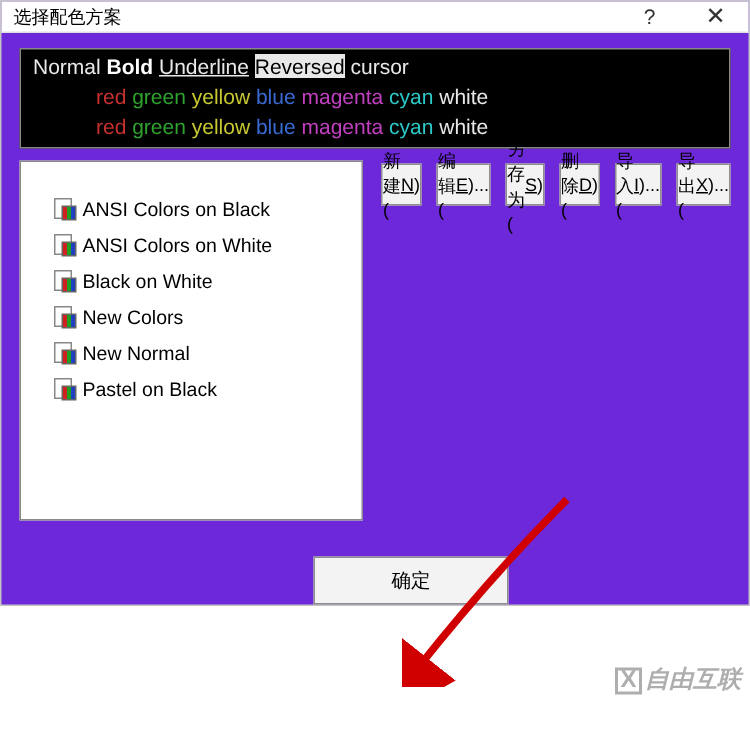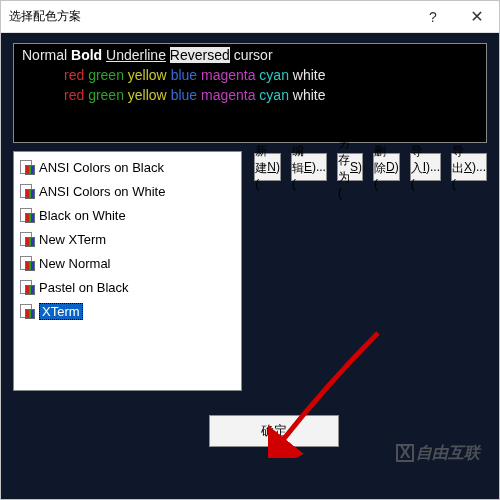--- a/index.html
+++ b/index.html
@@ -1,47 +1,47 @@
 <!DOCTYPE html>
 <html><head>
 <meta charset="utf-8">
 <style>
 * { margin: 0; padding: 0; box-sizing: border-box; font-family: "SimSun", "Microsoft YaHei", sans-serif; }
 body { background: #fff; width: 500px; height: 500px; overflow: hidden; position: relative; }
 
-.dialog { width: 500px; height: 500px; border: 1px solid #c4c4c4; background: #0f172a; display: flex; flex-direction: column; }
+.dialog { width: 500px; height: 404px; border: 1px solid #c4c4c4; background: #6d28d9; display: flex; flex-direction: column; }
 .titlebar { height: 32px; background: #fff; display: flex; align-items: center; padding-left: 8px; border-bottom: 1px solid #e0e0e0; }
 .titlebar-title { font-size: 12px; flex: 1; }
 .titlebar-btns { display: flex; height: 100%; }
 .tbbtn { width: 44px; display: flex; align-items: center; justify-content: center; font-family: Arial; font-size: 14px; color: #333; }
 .tbbtn.close { font-size: 16px; }
 
 .preview { margin: 10px 12px 0 12px; height: 100px; background: #000; border: 1px solid #888; padding: 1px 8px; font-family: "Courier New", monospace; font-size: 14px; line-height: 20px; overflow: hidden; }
 .pline { white-space: nowrap; }
 .t-white{color:#e8e8e8}.t-bold{color:#fff;font-weight:bold}.t-und{color:#e8e8e8;text-decoration:underline}
 .t-rev{color:#000;background:#e8e8e8}.t-cur{color:#e8e8e8}.t-cur::first-letter{background:#1e8c1e;color:#000}
 .t-red{color:#c83030}.t-grn{color:#2ea22e}.t-yel{color:#c8c830}.t-blu{color:#3a6ad4}.t-mag{color:#c040c0}.t-cya{color:#2cc8c8}
 
 .midrow { display: flex; margin: 8px 12px 0 12px; gap: 12px; }
-.listbox { width: 290px; height: 240px; background: #fff; border: 1px solid #888; overflow: auto; padding: 3px; }
+.listbox { width: 290px; height: 240px; background: #fff; border: 1px solid #888; overflow: auto; padding: 19px; }
 .li { display: flex; align-items: center; height: 24px; padding: 0 2px; font-size: 13px; font-family: "Segoe UI", Arial; color: #000; }
 .li .ic { width: 16px; height: 16px; margin-right: 4px; position: relative; flex-shrink: 0; }
 .li .ic::before { content: ""; position: absolute; left: 1px; top: 1px; width: 10px; height: 12px; background: #fff; border: 1px solid #888; }
 .li .ic::after { content: ""; position: absolute; right: 0; bottom: 0; width: 8px; height: 8px; background: linear-gradient(90deg,#d02020 0 33%,#20a020 33% 66%,#2040c0 66%); border: 1px solid #666; }
 .li.sel .lbl { background: #0a64c8; color: #fff; border: 1px dotted #000; padding: 0 2px; }
 
 .sidebtns { flex: 1; display: flex; flex-direction: row; gap: 10px; padding-top: 2px; }
 .btn { height: 28px; background: #f3f3f3; border: 1px solid #8e8e8e; font-size: 12px; display: flex; align-items: center; justify-content: center; cursor: default; }
 .btn u { text-decoration: underline; }
 
 .bottom { display: flex; justify-content: center; align-items: center; margin-top: 24px; gap: 16px; position: relative; margin-left: 48px; }
 .btn.ok { width: 130px; height: 32px; font-size: 13px; }
 
 .arrow-svg { position: absolute; left: 268px; top: 328px; width: 120px; height: 130px; pointer-events: none; }
-.watermark { position: absolute; right: 20px; bottom: 36px; font-size: 16px; color: rgba(120,120,120,0.6); font-style: italic; font-weight: bold; pointer-events: none; }
+.watermark { position: absolute; right: 6px; bottom: 36px; font-size: 16px; color: rgba(120,120,120,0.6); font-style: italic; font-weight: bold; pointer-events: none; }
 .watermark .x { display: inline-block; border: 2px solid rgba(120,120,120,0.6); width: 18px; height: 18px; text-align: center; line-height: 14px; margin-right: 2px; font-style: normal; }
 </style>
 </head>
 <body>
 
 <div class="dialog">
 
   <div class="titlebar">
     <span class="titlebar-title">选择配色方案</span>
     <div class="titlebar-btns">
@@ -87,33 +87,29 @@
         <div class="li">
           <span class="ic"></span>
           <span class="lbl">ANSI Colors on White</span>
         </div>
         <div class="li">
           <span class="ic"></span>
           <span class="lbl">Black on White</span>
         </div>
         <div class="li">
           <span class="ic"></span>
-          <span class="lbl">New XTerm</span>
+          <span class="lbl">New Colors</span>
         </div>
         <div class="li">
           <span class="ic"></span>
           <span class="lbl">New Normal</span>
         </div>
         <div class="li">
           <span class="ic"></span>
           <span class="lbl">Pastel on Black</span>
-        </div>
-        <div class="li sel">
-          <span class="ic"></span>
-          <span class="lbl">XTerm</span>
         </div>
       </div>
     <div class="sidebtns">
       <div class="btn">
           <span>新建(</span>
           <u>N</u>
           <span>)</span>
         </div>
       <div class="btn">
           <span>编辑(</span>

